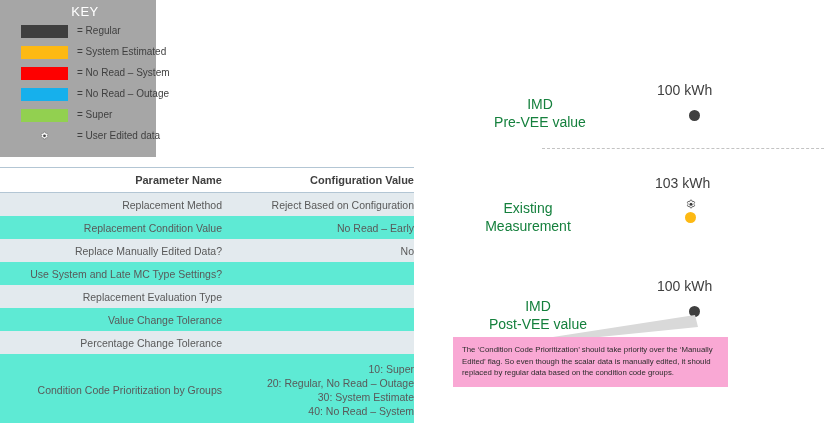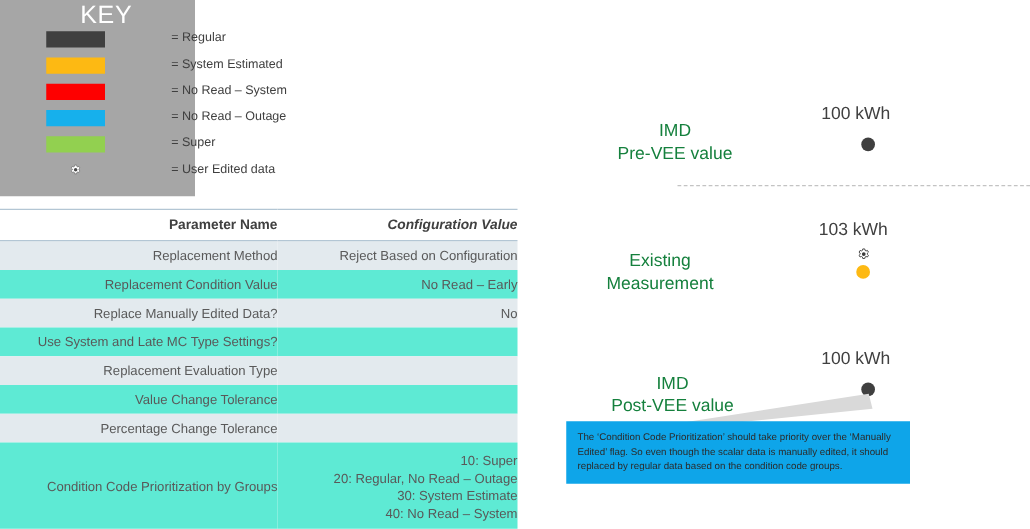--- a/index.html
+++ b/index.html
@@ -21,33 +21,32 @@
     left: 0px;
     top: 0px;
     width: 156px;
     height: 157px;
     background: #a6a6a6;
     box-sizing: border-box;
   }
   #key-title {
     text-align: center;
     color: #ffffff;
-    font-size: 20px;
+    font-size: 13px;
     letter-spacing: 0.5px;
     padding-top: 4px;
     padding-left: 14px;
     line-height: 16px;
   }
   .key-row {
     display: flex;
     align-items: center;
     height: 20px;
     margin-top: 1px;
-    padding-left: 37px;
-    gap: 44px;
+    padding-left: 21px;
   }
   .key-swatch {
     width: 47px;
     height: 13px;
     flex: 0 0 auto;
   }
   .key-swatch-icon {
     width: 47px;
     height: 14px;
     flex: 0 0 auto;
@@ -96,21 +95,21 @@
     background: #e3eaee;
   }
   #param-table tbody tr.plain td {
     background: #5eead4;
   }
   #param-table tbody tr.last-row td {
     border-bottom: 1.5px solid #b3c6d4;
     height: 72px;
   }
   .col-name { width: 222px; }
-  .col-value { width: 192px; font-style: italic; }
+  .col-value { width: 192px; }
   .multiline { white-space: pre-line; }
 
   
   #diagram {
     position: absolute;
     left: 440px;
     top: 0px;
     width: 404px;
     height: 423px;
   }
@@ -144,21 +143,21 @@
     width: 302px;
     border-top: 1.5px dashed #c3c3c3;
   }
 
   
   #callout-box {
     position: absolute;
     left: 13px;
     top: 337px;
     width: 275px;
-    background: #0ea5e9;
+    background: #f9a8d4;
     padding: 7px 9px 8px 9px;
     box-sizing: border-box;
     font-size: 7.8px;
     color: #2b2b2b;
     line-height: 11.5px;
   }
   #callout-pointer {
     position: absolute;
     left: 100px;
     top: 303px;

